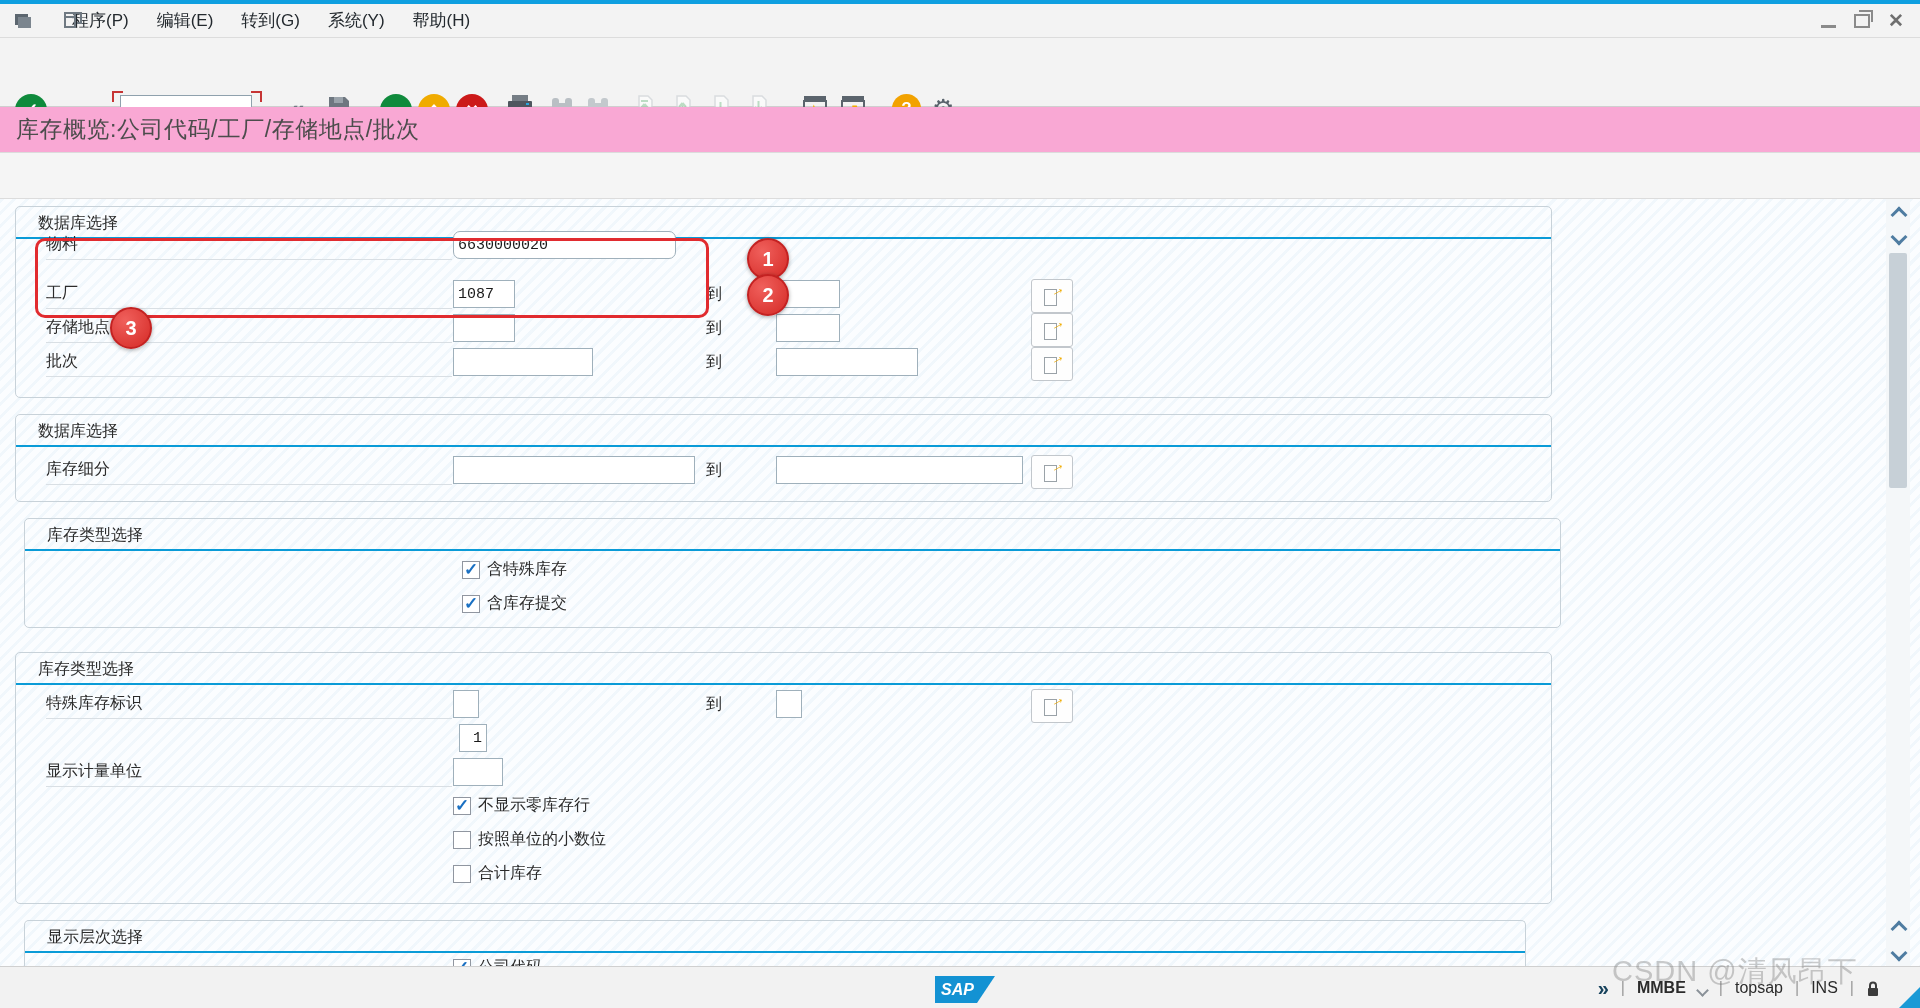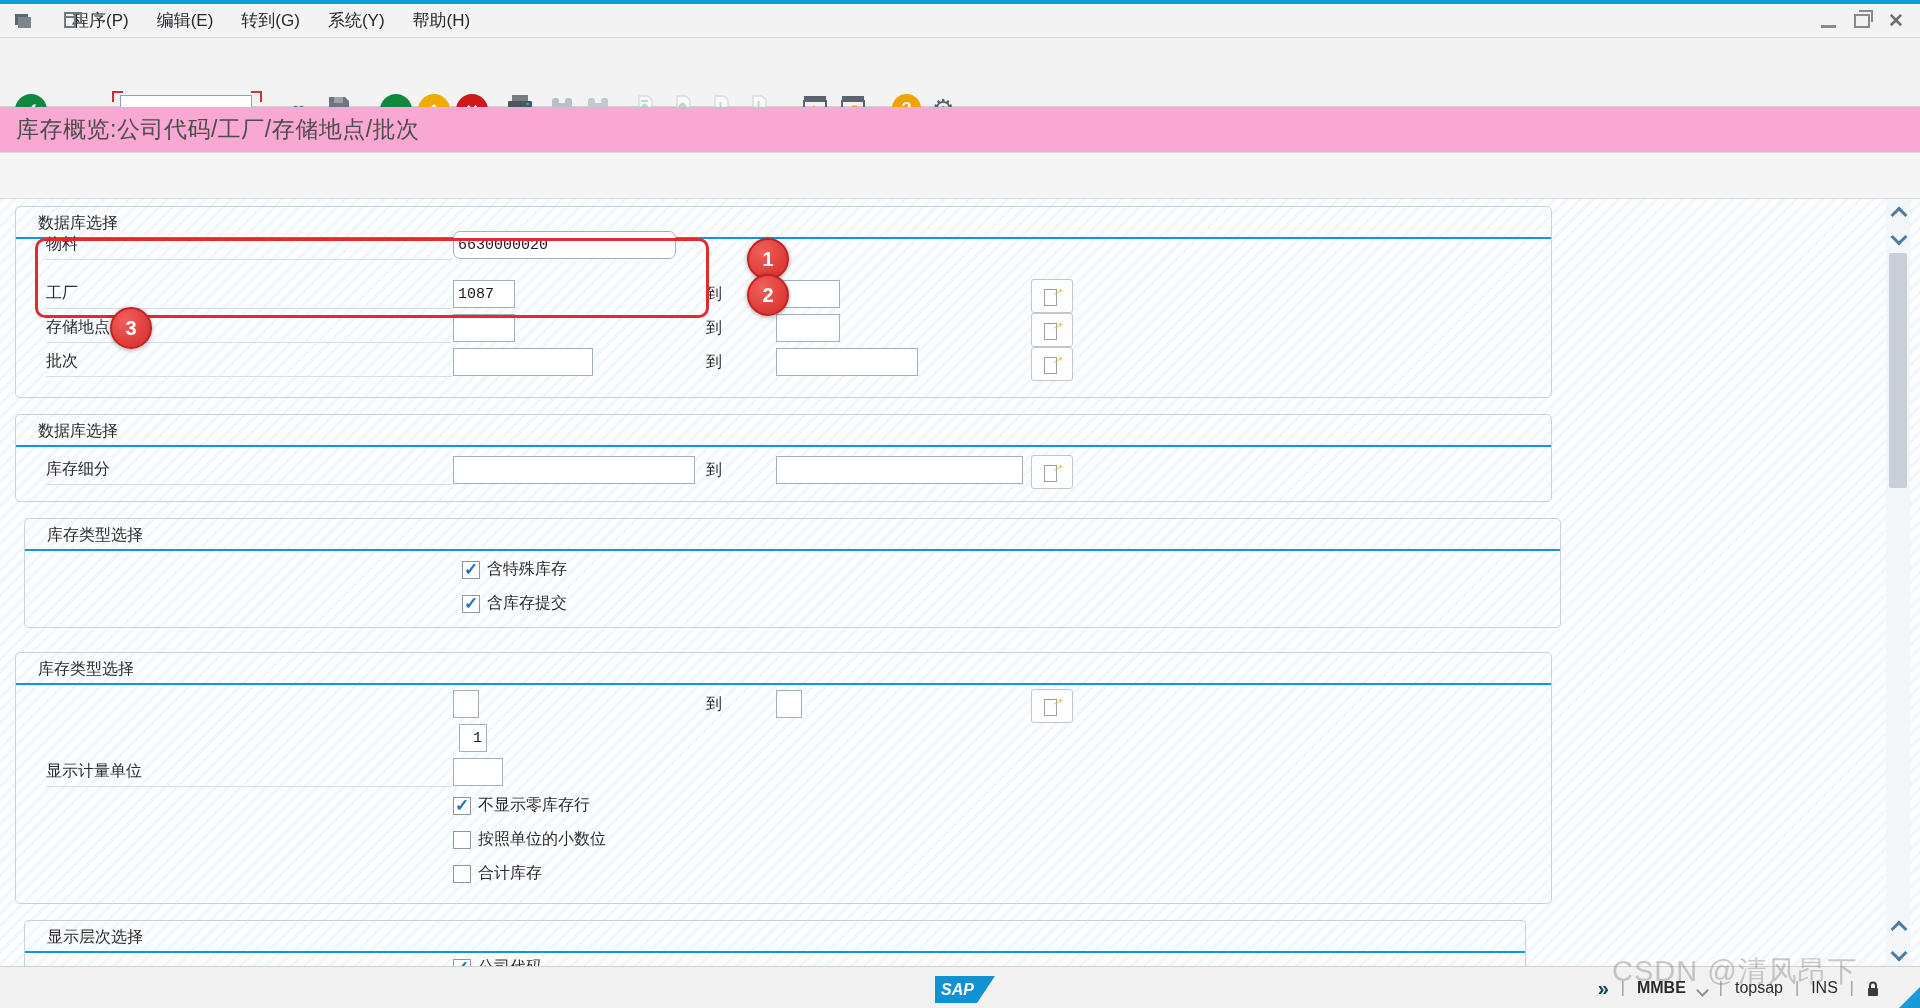--- a/index.html
+++ b/index.html
@@ -312,20 +312,21 @@
       <div class="cbrow" style="left:437px;top:74px">
         <span class="cbx on"></span>
         <span>含库存提交</span>
       </div>
     </div>
 
     <div class="box" style="left:15px;top:453px;width:1535px;height:250px">
       <div class="sec-title">库存类型选择</div>
       <div class="sec-line"></div>
       <div class="frow" style="top:36px">
+        <span class="flabel">特殊库存标识</span>
         <input class="finput" style="left: 437px; width: 26px;" value="">
         <span class="tolbl">到</span>
         <input class="finput" style="left: 760px; width: 26px;" value="">
         <div class="msbtn">
             <span class="mspage"></span>
             <span class="msarrow">→</span>
           </div>
       </div>
       <div class="frow" style="top:70px">
         <input class="finput" style="left: 443px; width: 28px; text-align: right;" value="1">

